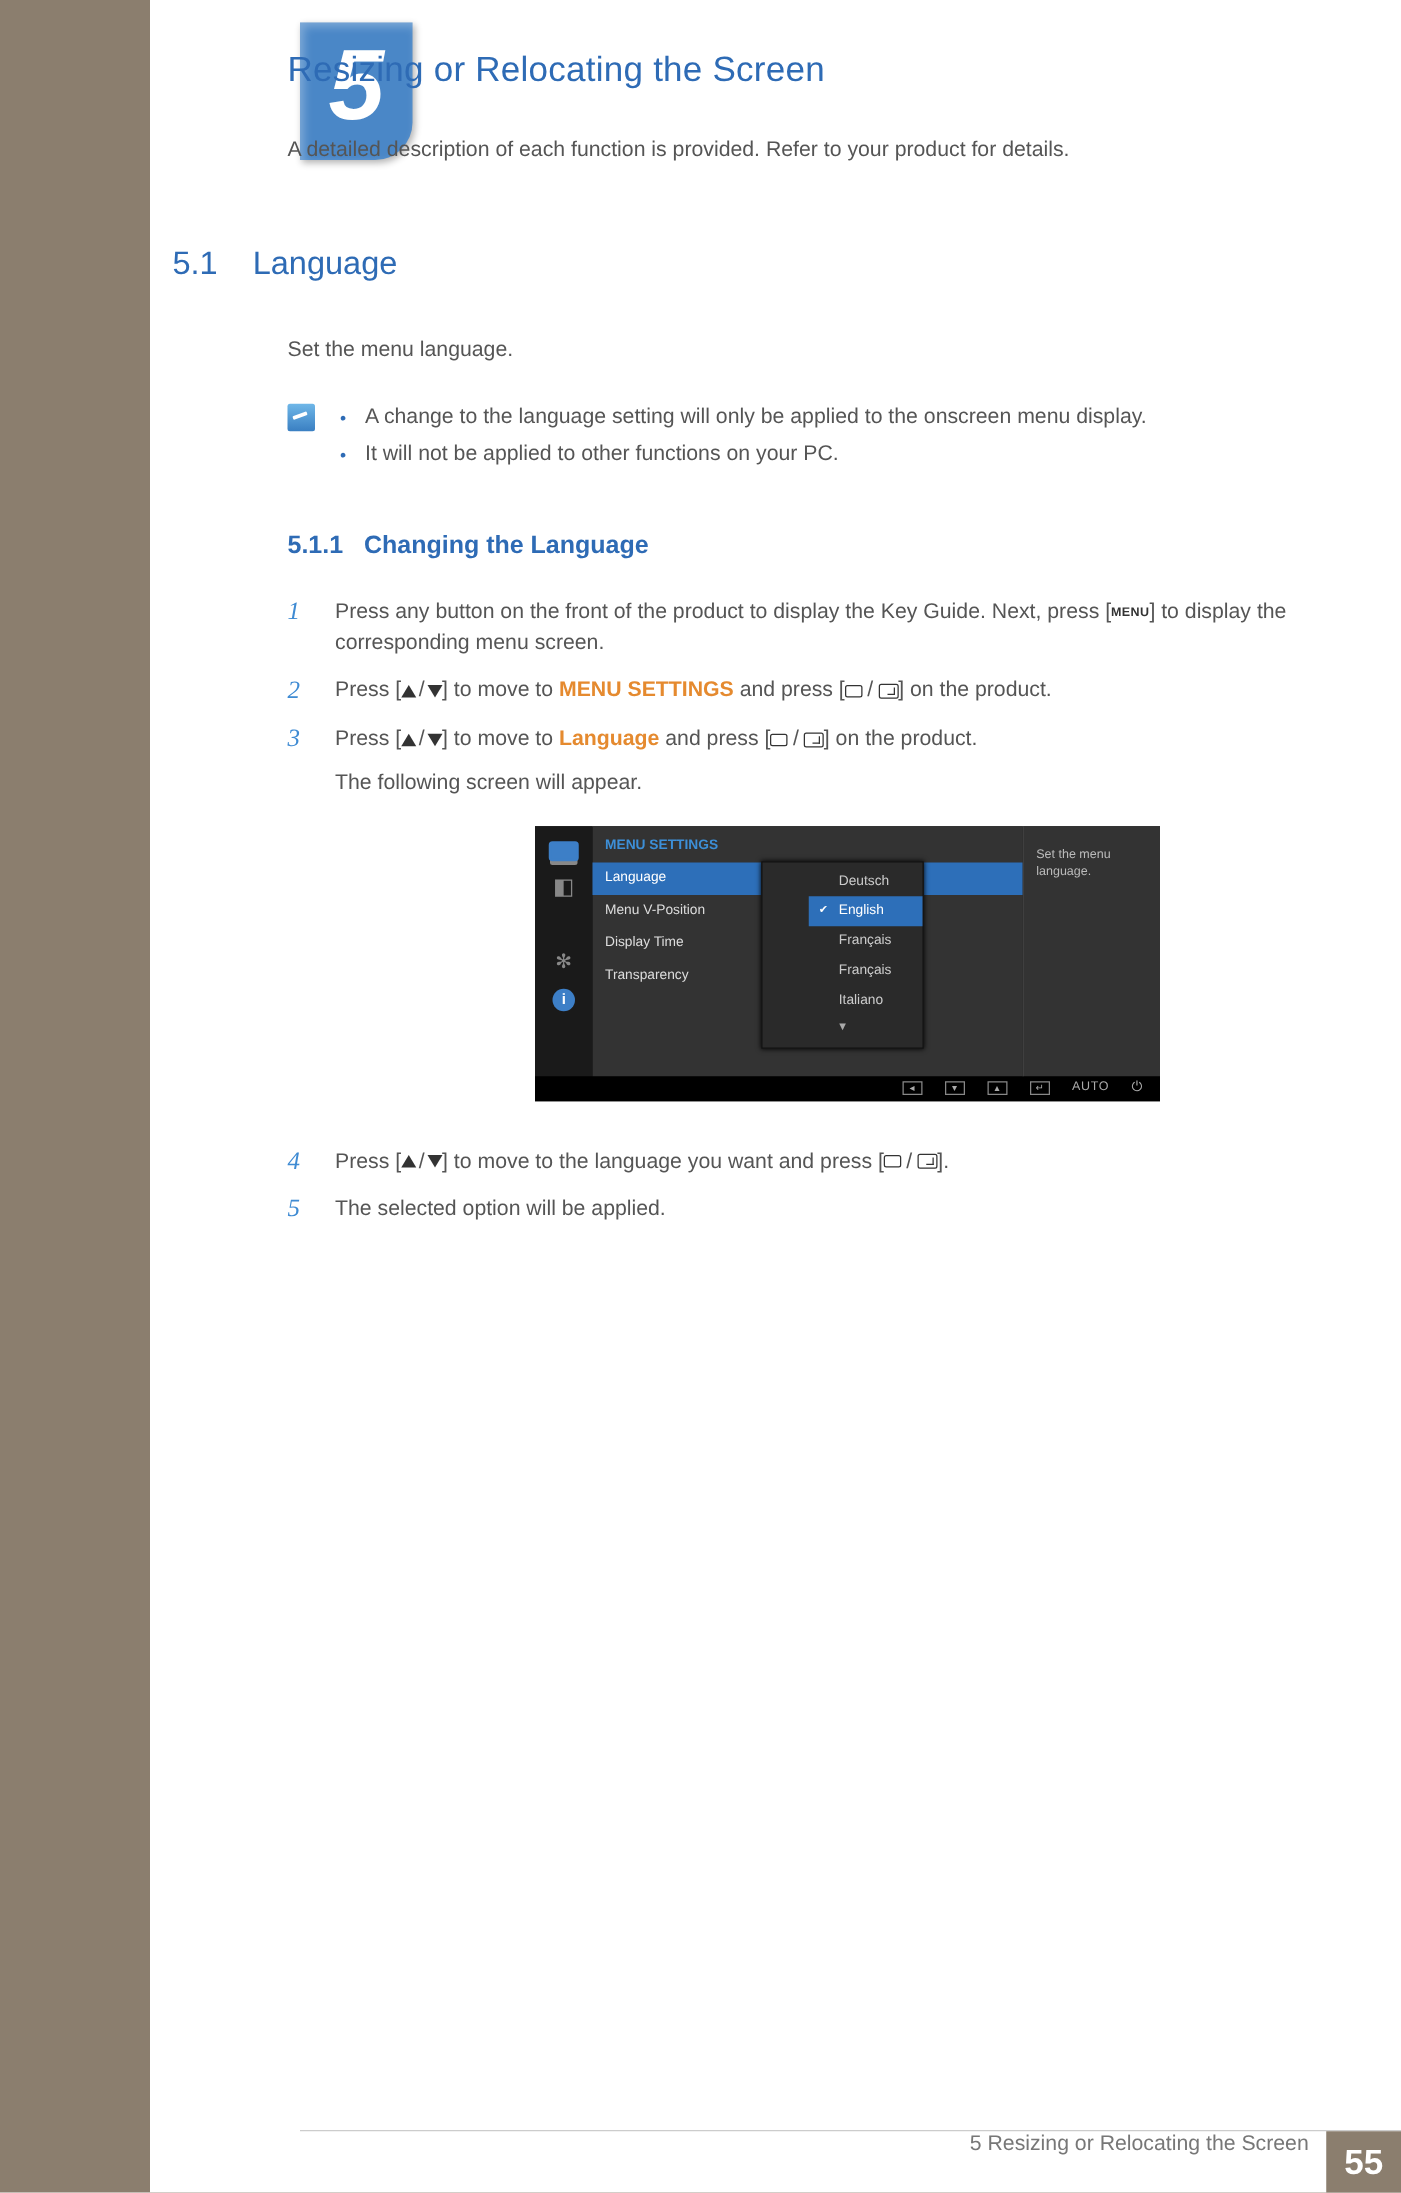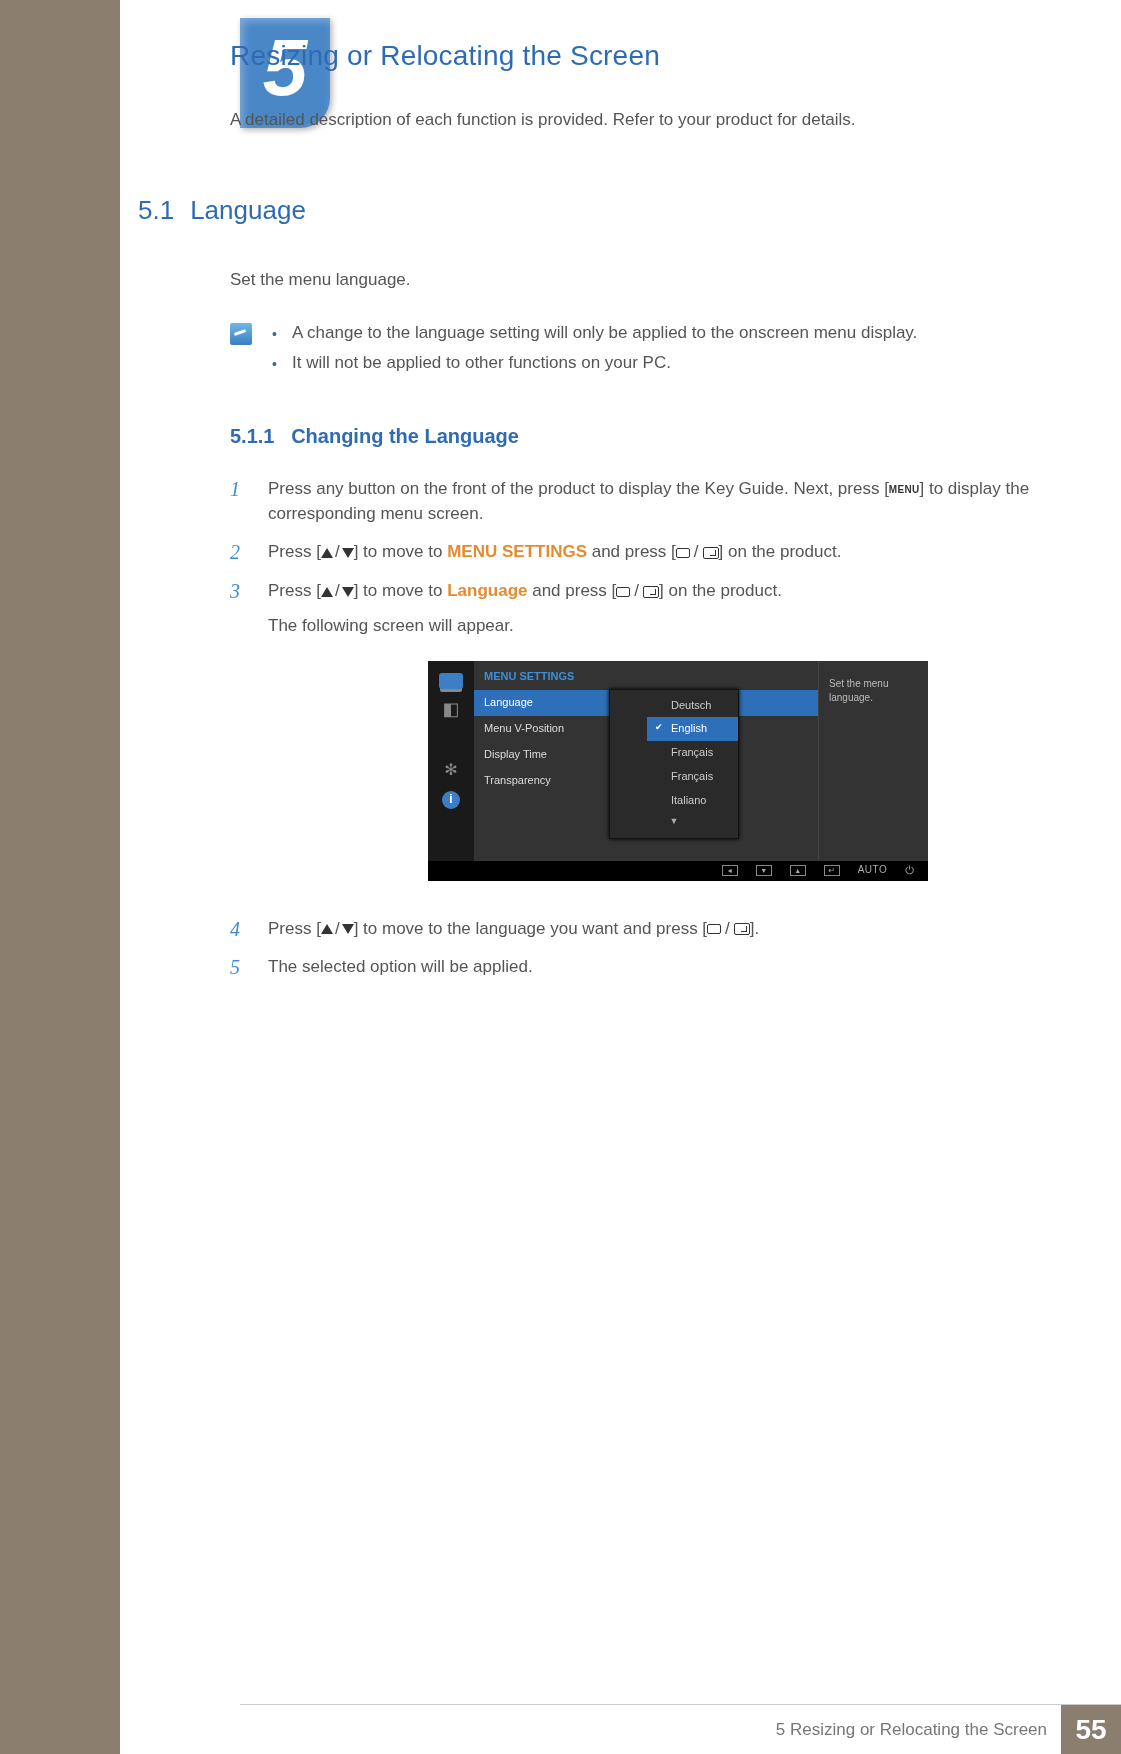--- a/index.html
+++ b/index.html
@@ -49,21 +49,21 @@
   }
   .chapter-sub {
     color: #555;
     font-size: 17px;
   }
   .section-row {
     position: absolute;
     left: 18px;
     top: 195px;
     display: flex;
-    gap: 16px;
+    gap: 28px;
     align-items: baseline;
   }
   .section-num {
     color: #2e6bb5;
     font-size: 26px;
   }
   .section-title {
     color: #2e6bb5;
     font-size: 26px;
   }
@@ -315,21 +315,20 @@
 
   
   .page-footer {
     position: absolute;
     bottom: 0;
     left: 120px;
     right: 0;
     height: 50px;
     display: flex;
     justify-content: flex-end;
-    align-items: center;
     border-top: 1px solid #ccc;
   }
   .footer-title {
     color: #777;
     font-size: 17px;
     margin-right: 14px;
   }
   .footer-pagenum {
     background: #8b7e6e;
     color: #fff;

